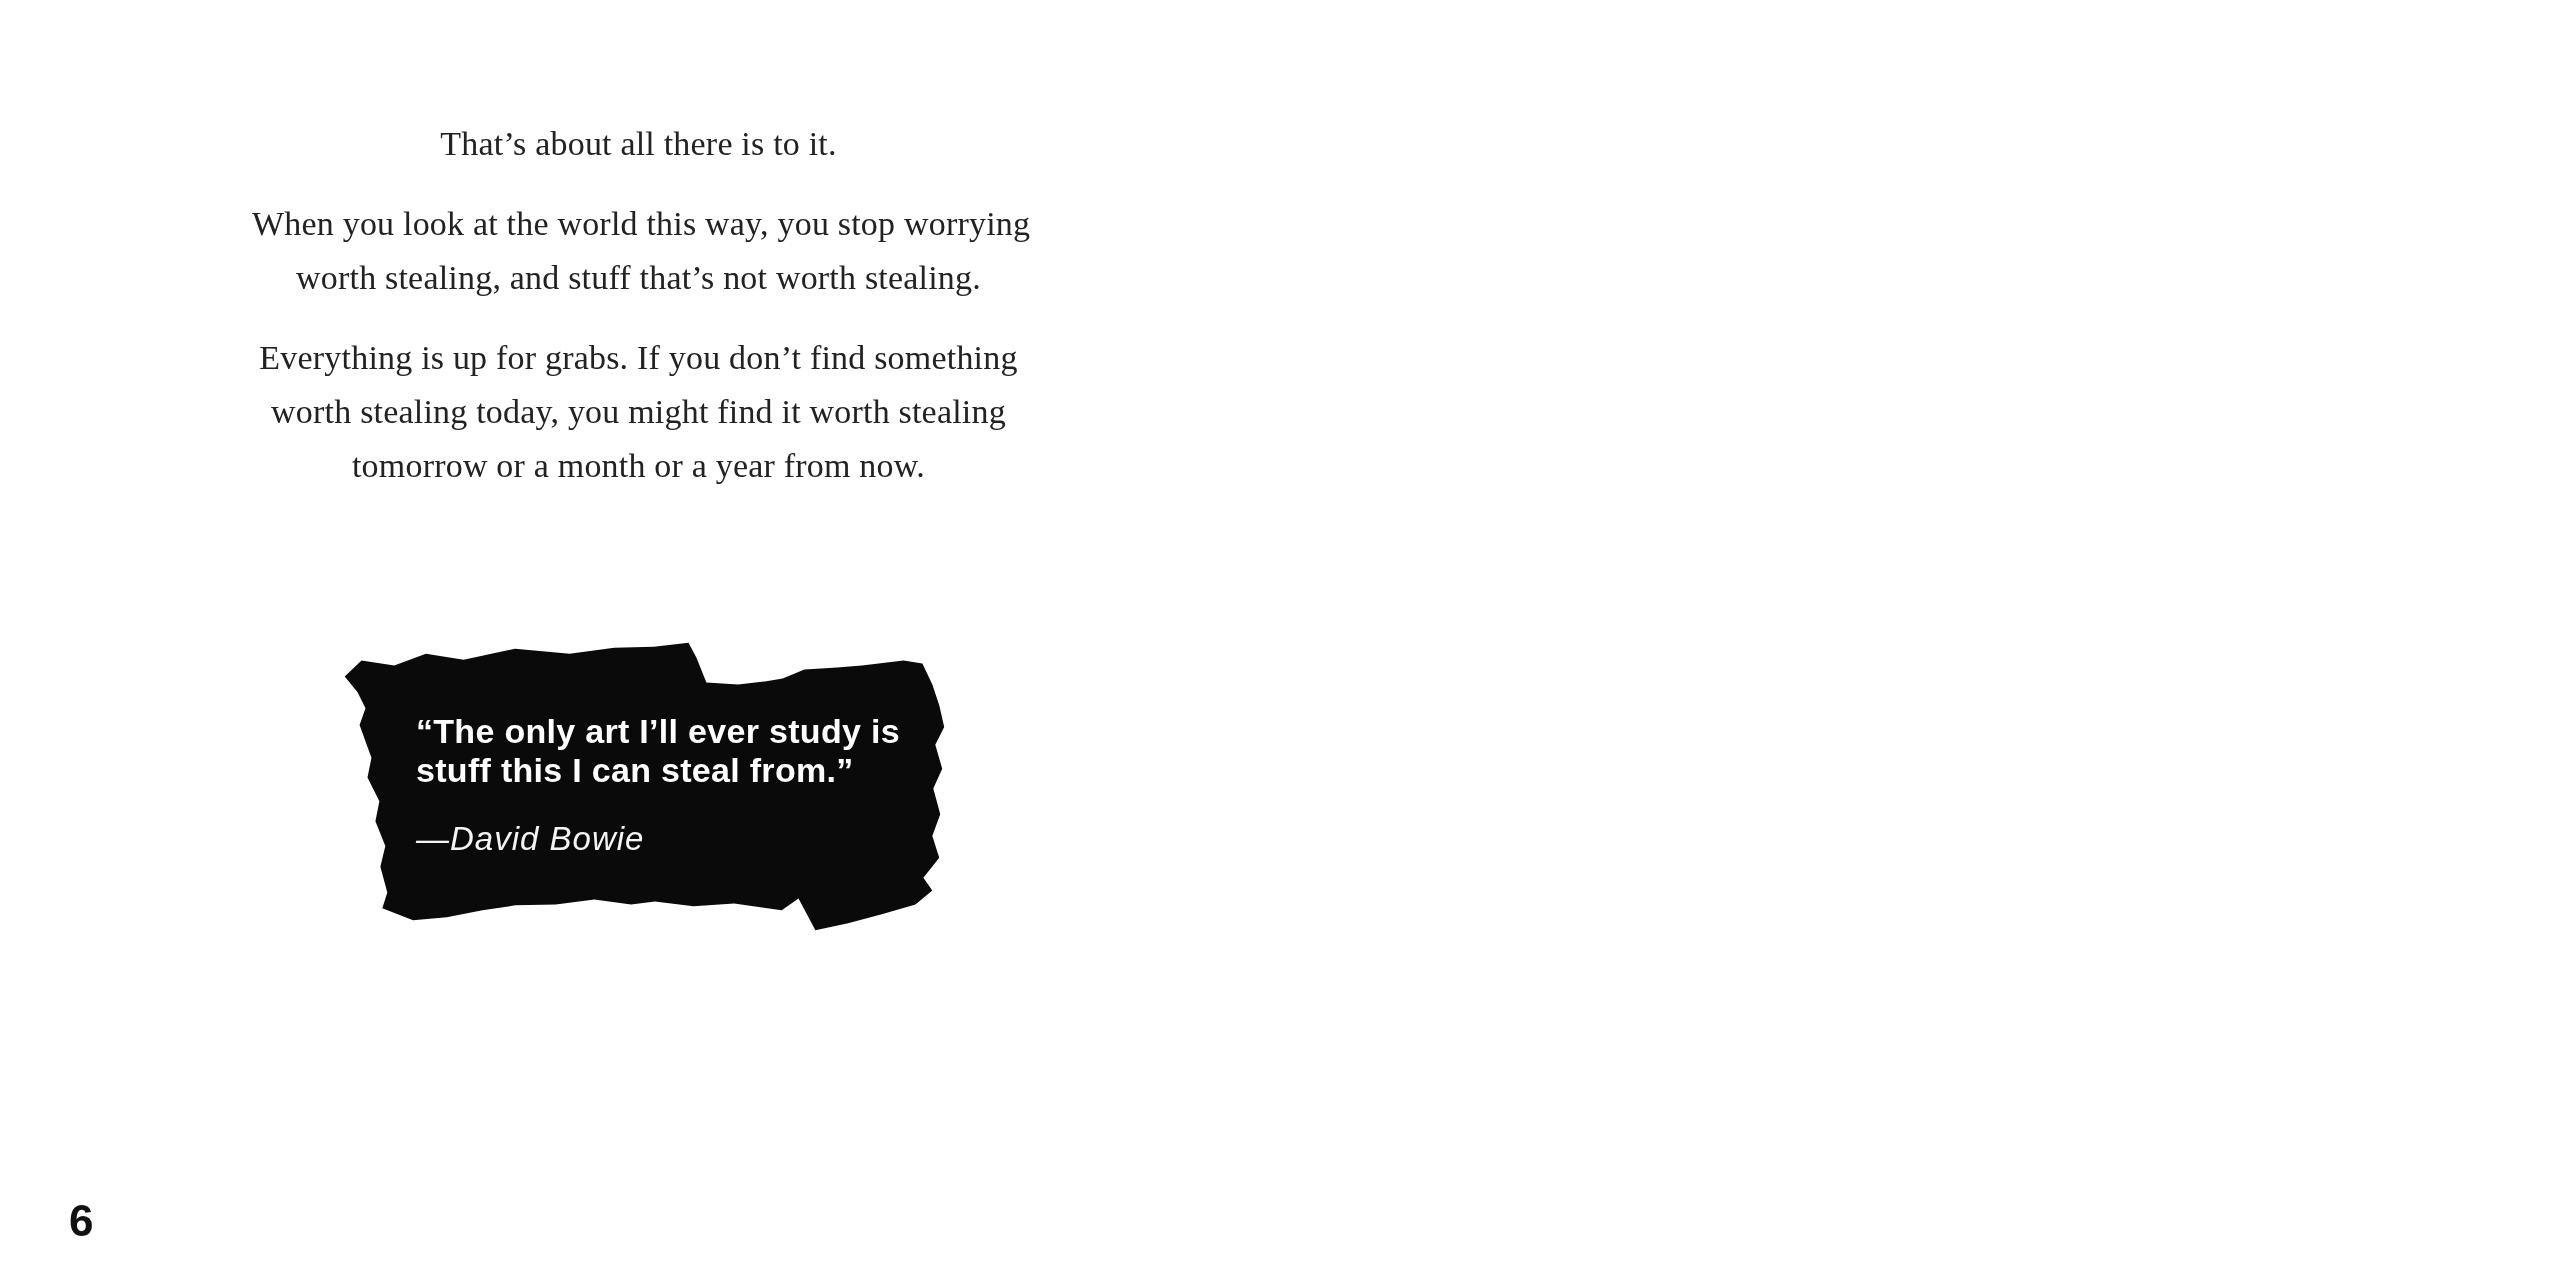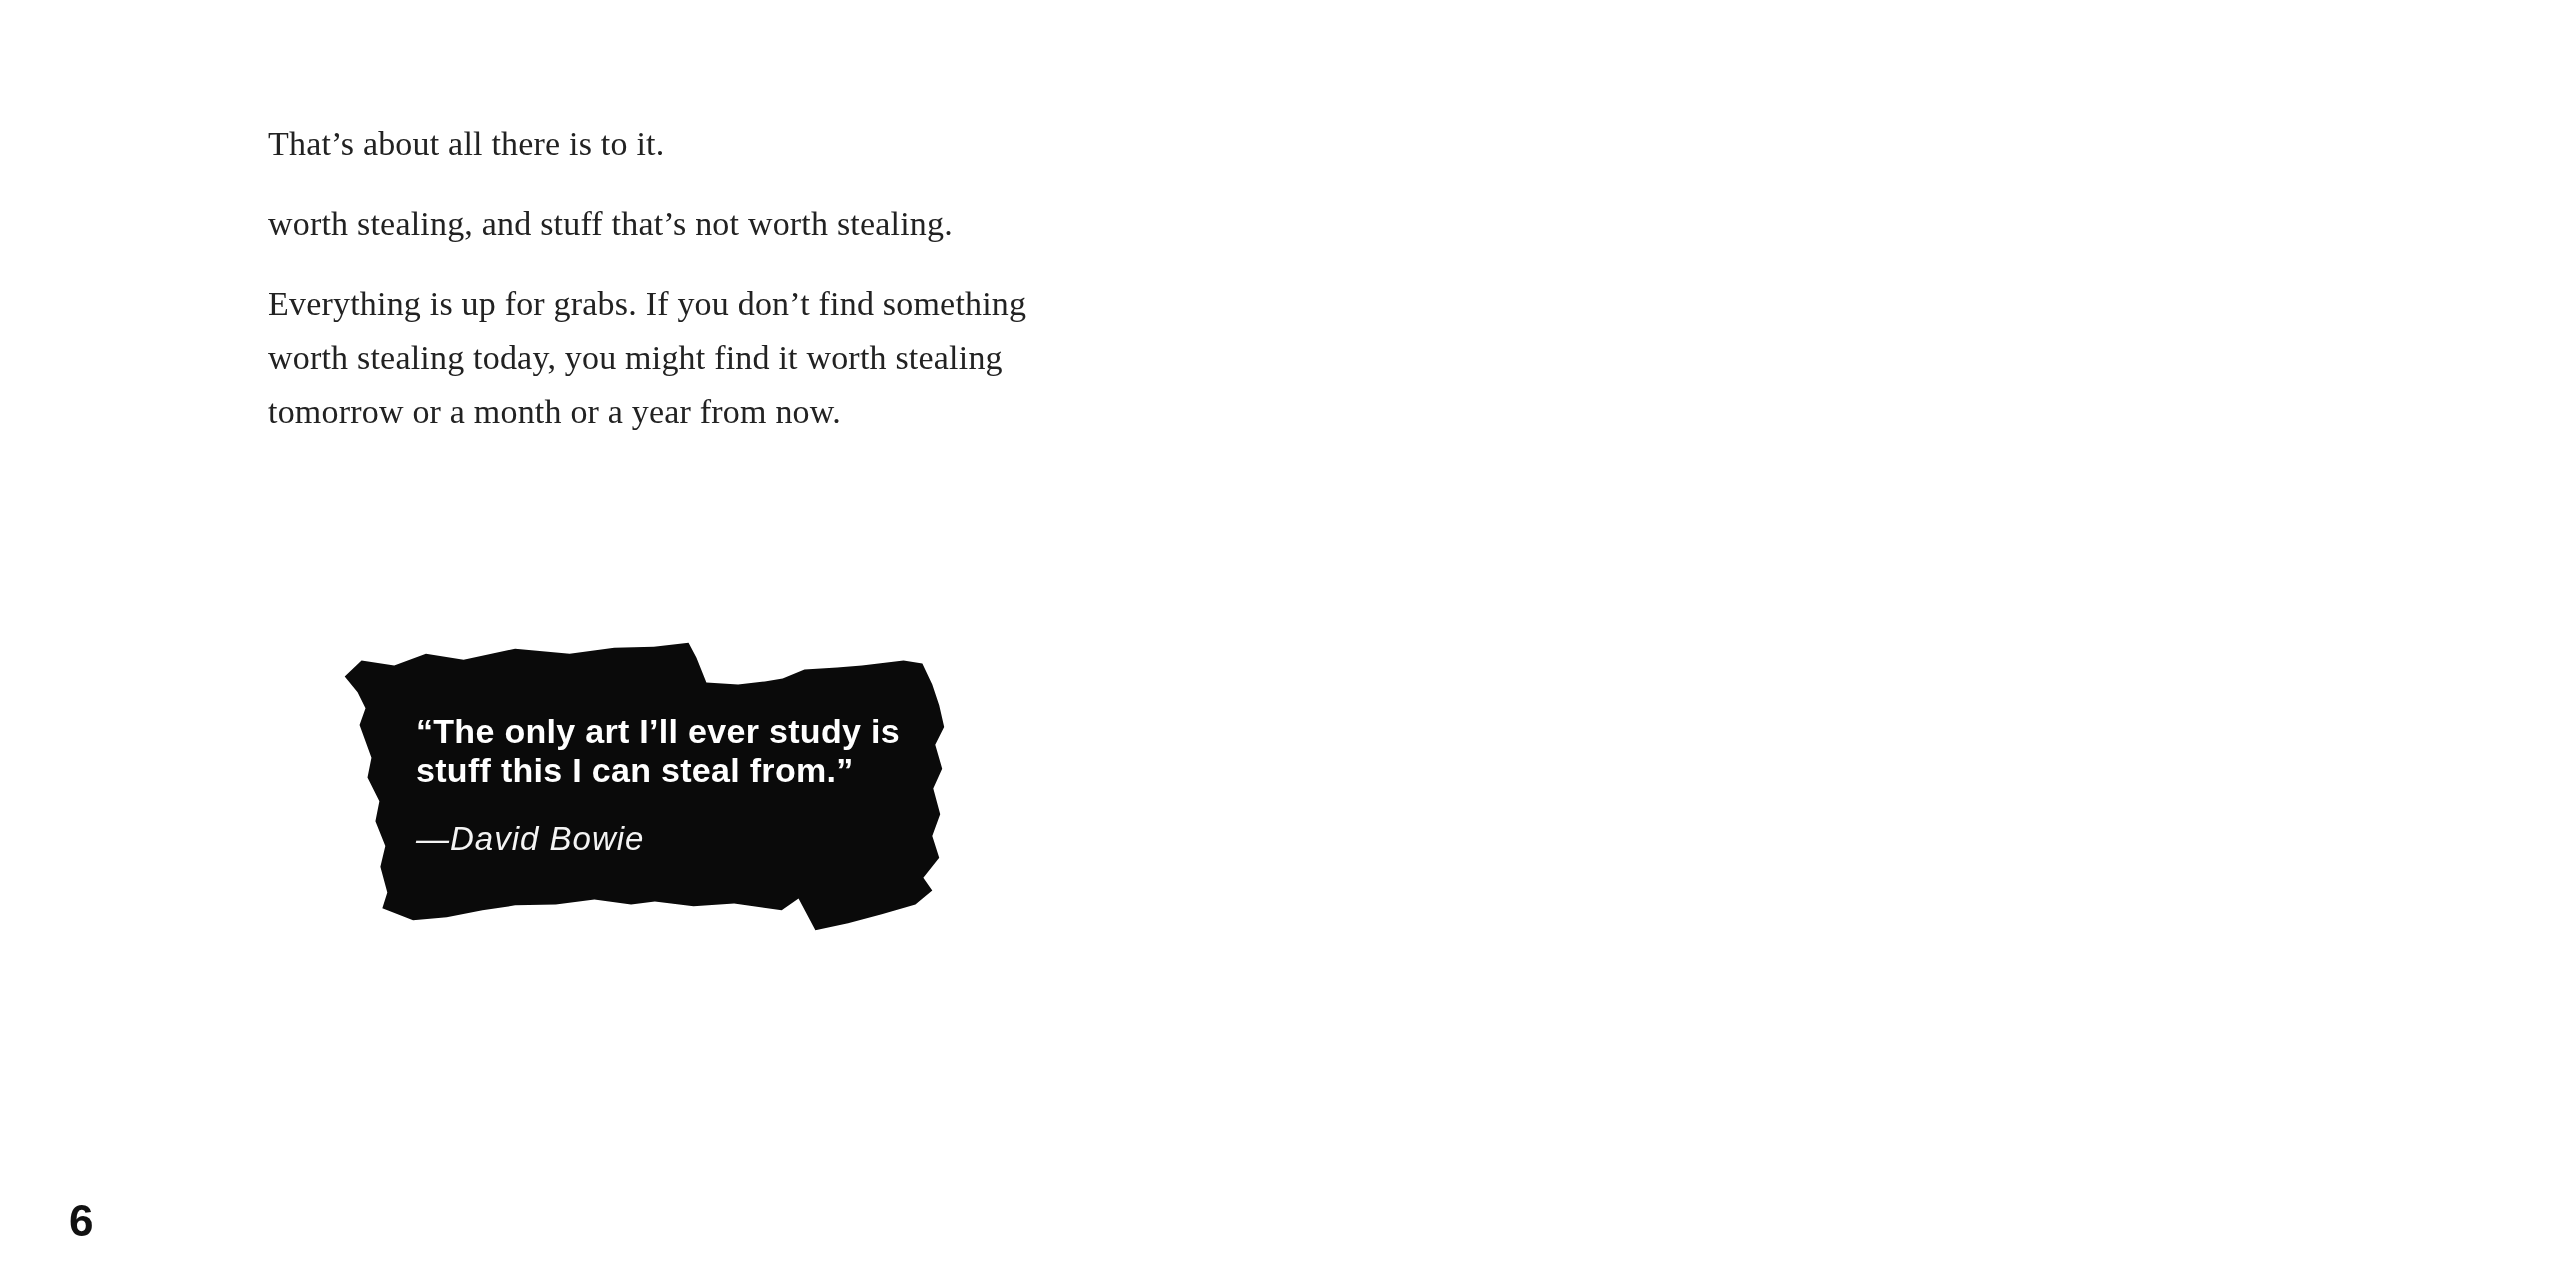--- a/index.html
+++ b/index.html
@@ -5,21 +5,21 @@
   html,body{margin:0;padding:0;background:#ffffff;}
   .spread{
     position:relative;width:2576px;height:1288px;background:#ffffff;overflow:hidden;
     font-family:"Liberation Serif", serif;color:#222222;
   }
   .page{position:absolute;top:0;height:1288px;width:1288px;}
   .page-left{left:0;}
   .page-right{left:1288px;}
 
   .text-col{position:absolute;}
-  .text-col .para{margin:0 0 26px 16px;}
+  .text-col .para{margin:0 0 26px 0;text-align:center;}
   .text-col .tline{
     white-space:nowrap;font-size:34px;line-height:54px;
     letter-spacing:0.2px;color:#222222;
   }
   #left-col{left:252px;top:117px;width:773px;}
 
   .svg-layer{position:absolute;pointer-events:none;}
 
   .quote-text{
     position:absolute;left:416px;top:712px;width:454px;
@@ -46,20 +46,21 @@
 
 <div class="spread">
 
   <section class="page page-left">
 
     <div id="left-col" class="text-col">
       <div class="para">
           <div class="tline">That’s about all there is to it.</div>
         </div>
       <div class="para">
+          <div class="tline">When you look at the world this way, you stop worrying</div>
           <div class="tline">worth stealing, and stuff that’s not worth stealing.</div>
         </div>
       <div class="para">
           <div class="tline">Everything is up for grabs. If you don’t find something</div>
           <div class="tline">worth stealing today, you might find it worth stealing</div>
           <div class="tline">tomorrow or a month or a year from now.</div>
         </div>
     </div>
 
     <svg id="quote-box-svg" class="svg-layer" style="left:307px;top:619px;" width="664" height="327" viewBox="310 625 670 330" xmlns="http://www.w3.org/2000/svg" aria-hidden="true">

